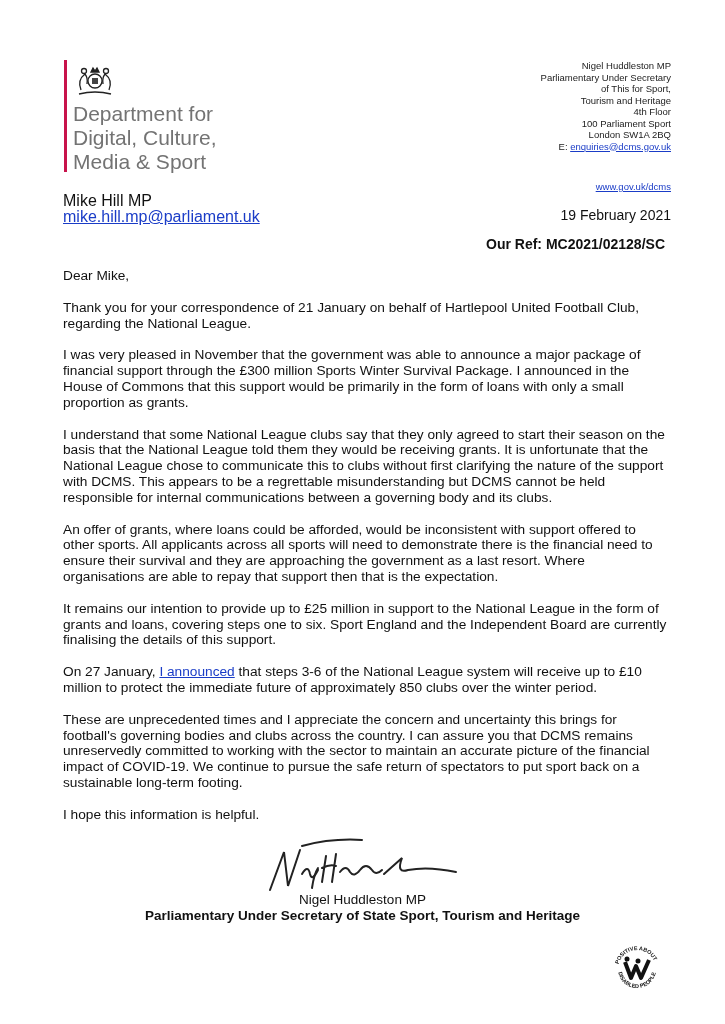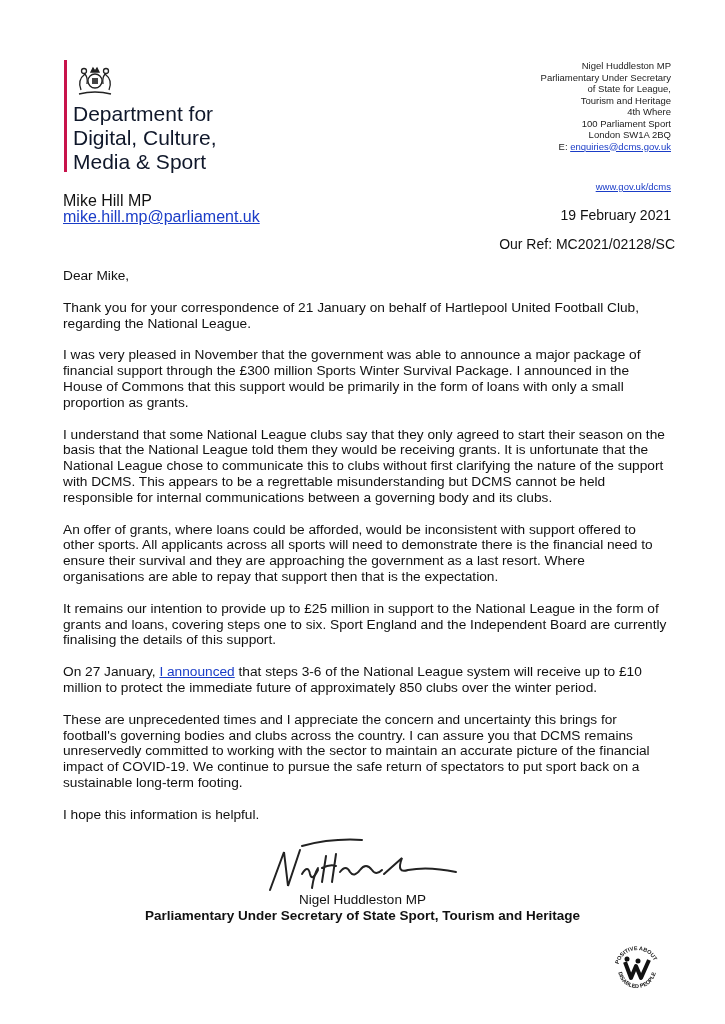--- a/index.html
+++ b/index.html
@@ -9,41 +9,41 @@
   }
   .logo-bar {
     position: absolute; left: 64px; top: 60px; width: 3px; height: 112px;
     background: #c8134b;
   }
   .crest {
     position: absolute; left: 73px; top: 62px; width: 44px; height: 36px;
   }
   .dept-name {
     position: absolute; left: 73px; top: 102px;
-    font-size: 21px; line-height: 24px; color: #0f172a;
+    font-size: 21px; line-height: 24px; color: #737373;
     white-space: pre-line;
   }
   .sender-block {
     position: absolute; right: 54px; top: 60px; width: 240px;
     text-align: right; font-size: 9.5px; line-height: 11.5px; color: #222;
   }
   .sender-block div { white-space: nowrap; }
   .sender-email { }
   .link { color: #1a3cc7; text-decoration: underline; }
   .site-link {
     position: absolute; right: 54px; top: 181px; font-size: 9.5px;
   }
   .recipient {
     position: absolute; left: 63px; top: 193px; font-size: 16px; line-height: 16px;
   }
   .date {
     position: absolute; right: 54px; top: 207px; font-size: 14px;
   }
   .ref {
-    position: absolute; right: 50px; top: 236px; font-size: 14px;
+    position: absolute; right: 60px; top: 236px; font-size: 14px; font-weight: bold;
   }
   .letter-body {
     position: absolute; left: 63px; top: 268px; width: 612px;
     font-size: 13.7px; line-height: 15.8px; color: #111;
   }
   .letter-body p { margin: 0 8px 16px 0; }
   .signature-svg {
     position: absolute; left: 262px; top: 838px; width: 200px; height: 60px;
   }
   .signoff {
@@ -71,23 +71,23 @@
   </g>
   <path d="M19 16 h6 v6 h-6 z" fill="#444"></path>
 </svg>
 <div class="dept-name">Department for
 Digital, Culture,
 Media &amp; Sport</div>
 
 <div class="sender-block">
   <div>Nigel Huddleston MP</div>
   <div>Parliamentary Under Secretary</div>
-  <div>of State for League,</div>
+  <div>of This for Sport,</div>
   <div>Tourism and Heritage</div>
-  <div>4th Where</div>
+  <div>4th Floor</div>
   <div>100 Parliament Sport</div>
   <div>London SW1A 2BQ</div>
   <div class="sender-email">
     <span>E: </span><a class="link">enquiries@dcms.gov.uk</a>
   </div>
 </div>
 <a class="link site-link">www.gov.uk/dcms</a>
 
 <div class="recipient">
   <div>Mike Hill MP</div>

